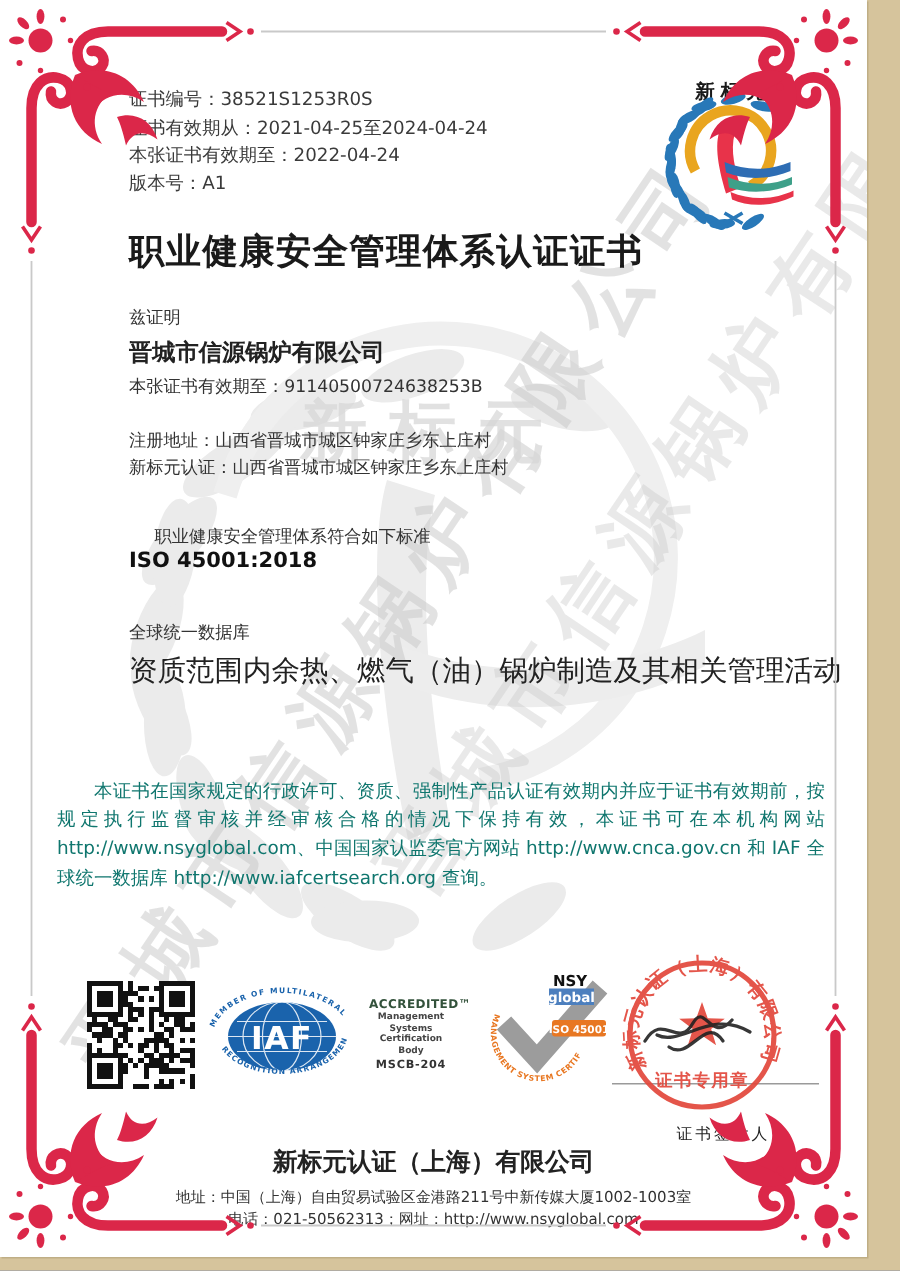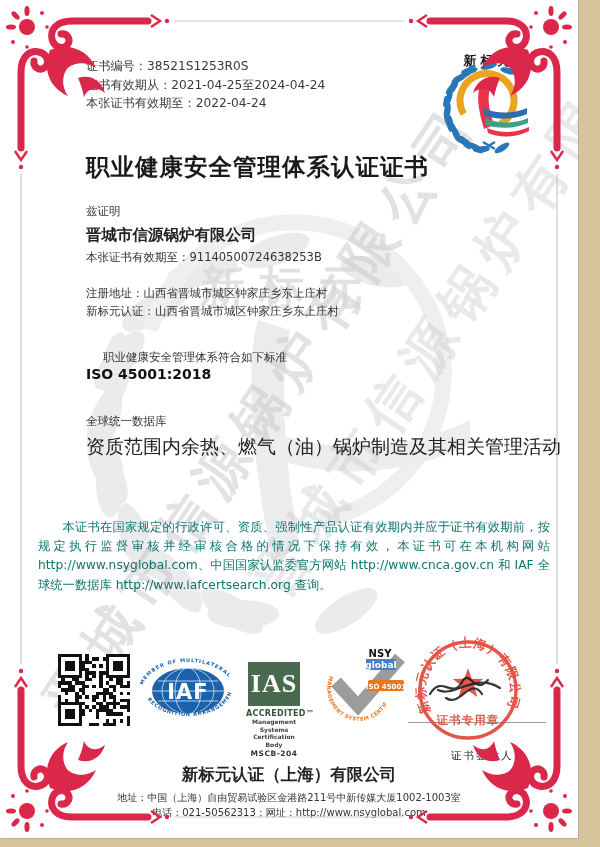--- a/index.html
+++ b/index.html
@@ -134,20 +134,21 @@
       <use href="#lineEnd" transform="translate(557,160) rotate(90)"></use>
       <use href="#lineEnd" transform="translate(557,678) rotate(-90)"></use>
     </svg>
 
     <div class="content">
 
       <div class="abs meta">
         <div>证书编号：38521S1253R0S</div>
         <div>证书有效期从：2021-04-25至2024-04-24</div>
         <div>本张证书有效期至：2022-04-24</div>
+        <div>版本号：A1</div>
       </div>
 
       <svg class="abs logo-svg" width="112" height="110" viewBox="0 0 112 110">
         <text x="56" y="17" text-anchor="middle" font-size="13" font-weight="bold" fill="#1a1a1a" letter-spacing="4">新标元</text>
         <g id="logo-wreath">
             <ellipse cx="43.0212862362522" cy="99.94437368439645" rx="3.2" ry="8.5" transform="rotate(-237 43.0212862362522 99.94437368439645)" fill="#2878b8"></ellipse>
             <ellipse cx="32.060135970955244" cy="94.50917139357085" rx="3.2" ry="8.5" transform="rotate(-220.25 32.060135970955244 94.50917139357085)" fill="#2878b8"></ellipse>
             <ellipse cx="23.13045741219861" cy="86.14561473878001" rx="3.2" ry="8.5" transform="rotate(-203.5 23.13045741219861 86.14561473878001)" fill="#2878b8"></ellipse>
             <ellipse cx="16.989998779379185" cy="75.56341237541314" rx="3.2" ry="8.5" transform="rotate(-186.75 16.989998779379185 75.56341237541314)" fill="#2878b8"></ellipse>
             <ellipse cx="14.15982268014669" cy="63.660541195401635" rx="3.2" ry="8.5" transform="rotate(-170 14.15982268014669 63.660541195401635)" fill="#2878b8"></ellipse>
@@ -444,23 +445,20 @@
         <text x="50" y="41" text-anchor="middle" font-size="21" font-weight="bold" fill="#fff" letter-spacing="1">IAF</text>
         <text font-size="5" font-weight="bold" fill="var(--iaf_blue,#1a63ac)" letter-spacing="1">
           <textPath href="#iafTop" startOffset="6">MEMBER OF MULTILATERAL</textPath>
         </text>
         <text font-size="5" font-weight="bold" fill="var(--iaf_blue,#1a63ac)" letter-spacing="0.8">
           <textPath href="#iafBot" startOffset="6">RECOGNITION ARRANGEMENT</textPath>
         </text>
       </svg>
 
       <div class="abs ias-box">
-        <div class="ias-sq">
-            <span>IAS</span>
-          </div>
         <div class="ias-acc">ACCREDITED™</div>
         <div class="ias-small">Management Systems</div>
         <div class="ias-small">Certification Body</div>
         <div class="ias-code">MSCB-204</div>
       </div>
 
       <svg class="abs nsy-svg" width="86" height="80" viewBox="0 0 86 80">
         <defs>
           <path id="nsyArc" d="M7,28 A31,31 0 0 0 63,58"></path>
         </defs>

